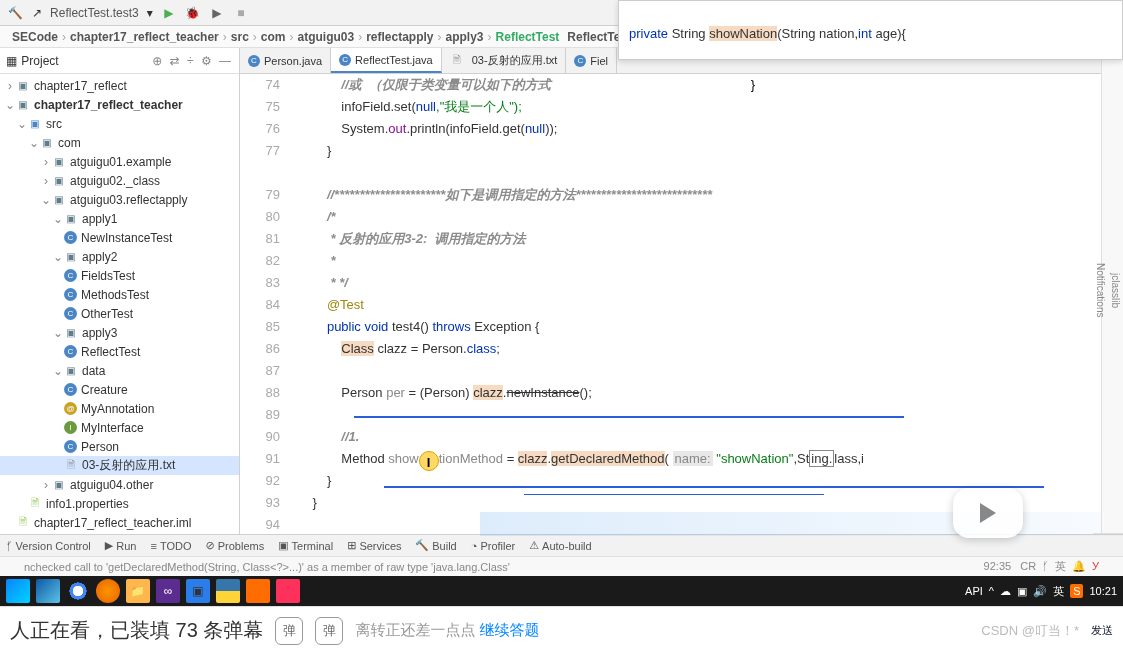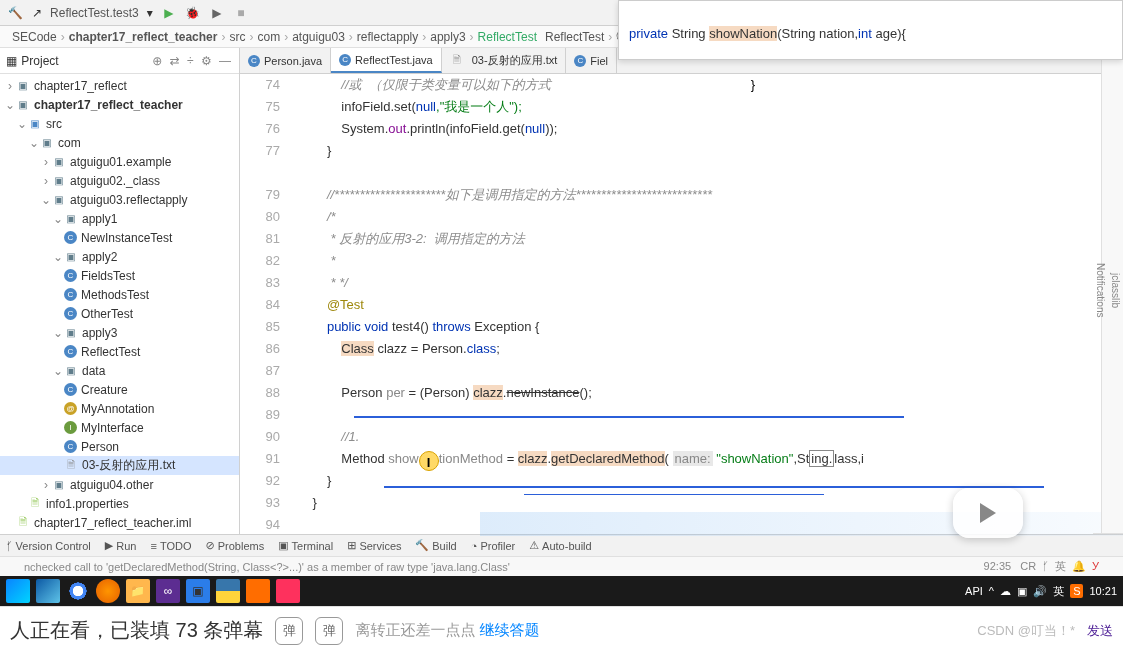--- a/index.html
+++ b/index.html
@@ -4,21 +4,21 @@
 <style>
 * { margin: 0; padding: 0; box-sizing: border-box; font-family: "Segoe UI", Arial, sans-serif; }
 body { width: 1123px; height: 654px; background: #fff; overflow: hidden; font-size: 12px; color: #333; position: relative; }
 
 .toolbar-top { height: 26px; display: flex; align-items: center; padding: 0 8px; border-bottom: 1px solid #d0d0d0; background: #f2f2f2; gap: 8px; }
 .toolbar-top .ticon { width: 16px; height: 16px; display: inline-flex; align-items: center; justify-content: center; color: #666; }
 .toolbar-top .green { color: #4caf50; }
 .config { color: #555; }
 
 .breadcrumb { height: 22px; display: flex; align-items: center; padding: 0 8px; border-bottom: 1px solid #e0e0e0; background: #fafafa; }
-.bc-item { padding: 0 4px; color: #555; }
+.bc-item { padding: 0 4px; color: #555; font-weight: bold; }
 .bc-sep { color: #aaa; }
 .bc-active { font-weight: bold; }
 
 .main { display: flex; height: 486px; }
 
 .sidebar { width: 240px; border-right: 1px solid #d0d0d0; display: flex; flex-direction: column; background: #fff; }
 .side-header { height: 26px; display: flex; align-items: center; padding: 0 6px; border-bottom: 1px solid #e0e0e0; gap: 4px; }
 .side-header .title { flex: 1; font-weight: 500; }
 .side-icons span { margin: 0 2px; color: #888; }
 .tree { flex: 1; overflow: auto; padding: 2px 0; }
@@ -40,21 +40,21 @@
 .tab.active { background: #fff; border-bottom: 2px solid #4a86c5; }
 .tab .ci { background: #4a86c5; color: #fff; border-radius: 6px; width: 12px; height: 12px; font-size: 8px; display: inline-flex; align-items: center; justify-content: center; }
 
 .code { flex: 1; display: flex; font-family: "JetBrains Mono", Consolas, monospace; font-size: 13px; line-height: 22px; overflow: hidden; background: #fff; }
 .gutter { width: 54px; text-align: right; color: #aaa; padding-right: 14px; user-select: none; background: #fff; }
 .gutter .gut-line { height: 22px; position: relative; }
 .code-body { flex: 1; overflow: auto; position: relative; padding-left: 4px; }
 .code-line { height: 22px; white-space: pre; }
 .kw { color: #0033b3; }
 .str { color: #067d17; }
-.com { color: #8c8c8c; font-style: italic; }
+.com { color: #8c8c8c; font-style: italic; font-weight: bold; }
 .field { color: #871094; }
 .ann { color: #9e880d; }
 .strike { text-decoration: line-through; }
 .hl-call { background: #f6dac2; }
 .hl-param { background: #e8e8e8; color: #888; padding: 0 2px; }
 .cursor-circle { display: inline-block; width: 20px; height: 20px; border-radius: 10px; background: #ffd966; border: 1px solid #d9a200; vertical-align: middle; position: relative; top: 1px; }
 .cursor-circle::after { content: "I"; position: absolute; left: 7px; top: 0; color: #000; font-weight: bold; }
 .underline { position: absolute; height: 2px; background: #2b5fd9; }
 
 .popup { position: absolute; top: 0; left: 618px; right: 0; height: 60px; background: #fff; border: 1px solid #ccc; box-shadow: 0 2px 6px rgba(0,0,0,0.15); padding: 6px 10px; font-family: Consolas, monospace; font-size: 13px; line-height: 18px; z-index: 10; white-space: pre; overflow: hidden; }
@@ -77,21 +77,21 @@
 .tb-ij { background: #fe315d; }
 .tb-py { background: linear-gradient(#3776ab 50%, #ffd43b 50%); }
 .tb-orange { background: #ff6d00; }
 
 .danmu { height: 48px; background: #fff; display: flex; align-items: center; padding: 0 10px; gap: 12px; border-top: 1px solid #e0e0e0; }
 .danmu-text { font-size: 20px; color: #333; }
 .danmu-btn { width: 28px; height: 28px; border: 1.5px solid #999; border-radius: 6px; display: inline-flex; align-items: center; justify-content: center; font-size: 13px; color: #666; }
 .danmu-input { flex: 1; color: #999; font-size: 15px; }
 .danmu-link { color: #0084ff; }
 .csdn-wm { color: #bbb; font-size: 13px; margin-left: 8px; }
-.send { color: #4c1d95; font-size: 13px; }
+.send { color: #0f172a; font-size: 11px; }
 
 .play-btn { position: absolute; right: 100px; top: 440px; width: 70px; height: 50px; border-radius: 16px; background: rgba(255,255,255,0.85); box-shadow: 0 2px 8px rgba(0,0,0,0.2); display: flex; align-items: center; justify-content: center; }
 .play-btn::after { content: ""; border-left: 16px solid #888; border-top: 10px solid transparent; border-bottom: 10px solid transparent; }
 
 .cloud-band { position: absolute; left: 240px; right: 0; top: 464px; height: 24px; background: linear-gradient(90deg, rgba(120,180,240,0.25), rgba(120,180,240,0.05)); pointer-events: none; }
 </style>
 </head>
 <body>
 
 <div class="toolbar-top">

